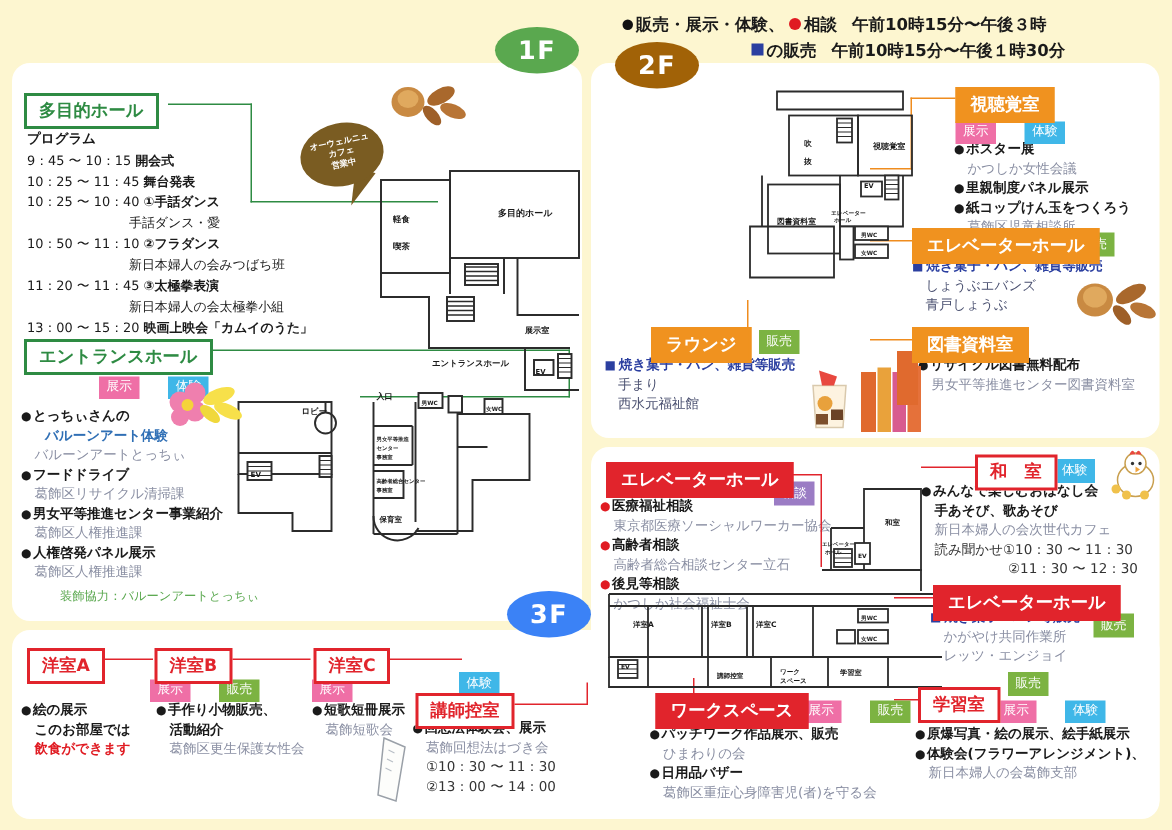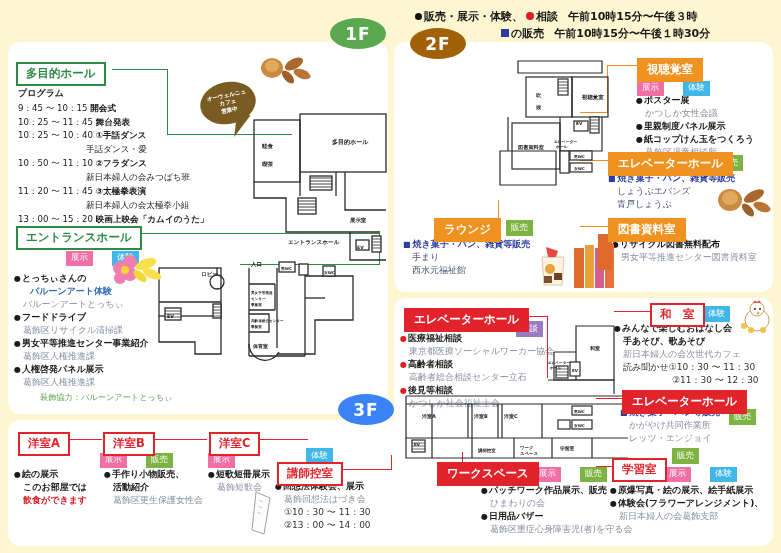--- a/index.html
+++ b/index.html
@@ -498,21 +498,21 @@
     <div class="indent" style="color:#333;">①10：30 〜 11：30</div>
     <div class="indent" style="color:#333;">②13：00 〜 14：00</div>
   </div>
 
   <div class="room-chip chip-red-fill" style="left:437px; top:462px;">ワークスペース</div>
   <div class="ln ln-r v" style="left:462px; top:452px; height:11px;"></div>
   <div style="position:absolute; left:534px; top:464px; z-index:21;">
     <span class="tag tag-exhibit">展示</span>
     <span class="tag tag-sale">販売</span>
   </div>
-  <div class="tblock" style="left:433px; top:484px; width:175px;margin-left:48px;">
+  <div class="tblock" style="left:433px; top:484px; width:175px;">
     <div class="hd bullet">パッチワーク作品展示、販売</div>
     <div class="sub indent">ひまわりの会</div>
     <div class="hd bullet">日用品バザー</div>
     <div class="sub indent">葛飾区重症心身障害児(者)を守る会</div>
   </div>
 
   <div class="room-chip chip-red" style="left:612px; top:458px;">学習室</div>
   <div class="ln ln-r h" style="left:596px; top:466px; width:16px;"></div>
   <span class="tag tag-sale" style="position:absolute; left:672px; top:448px; z-index:21;">販売</span>
   <div style="position:absolute; left:664px; top:464px; z-index:21;">

